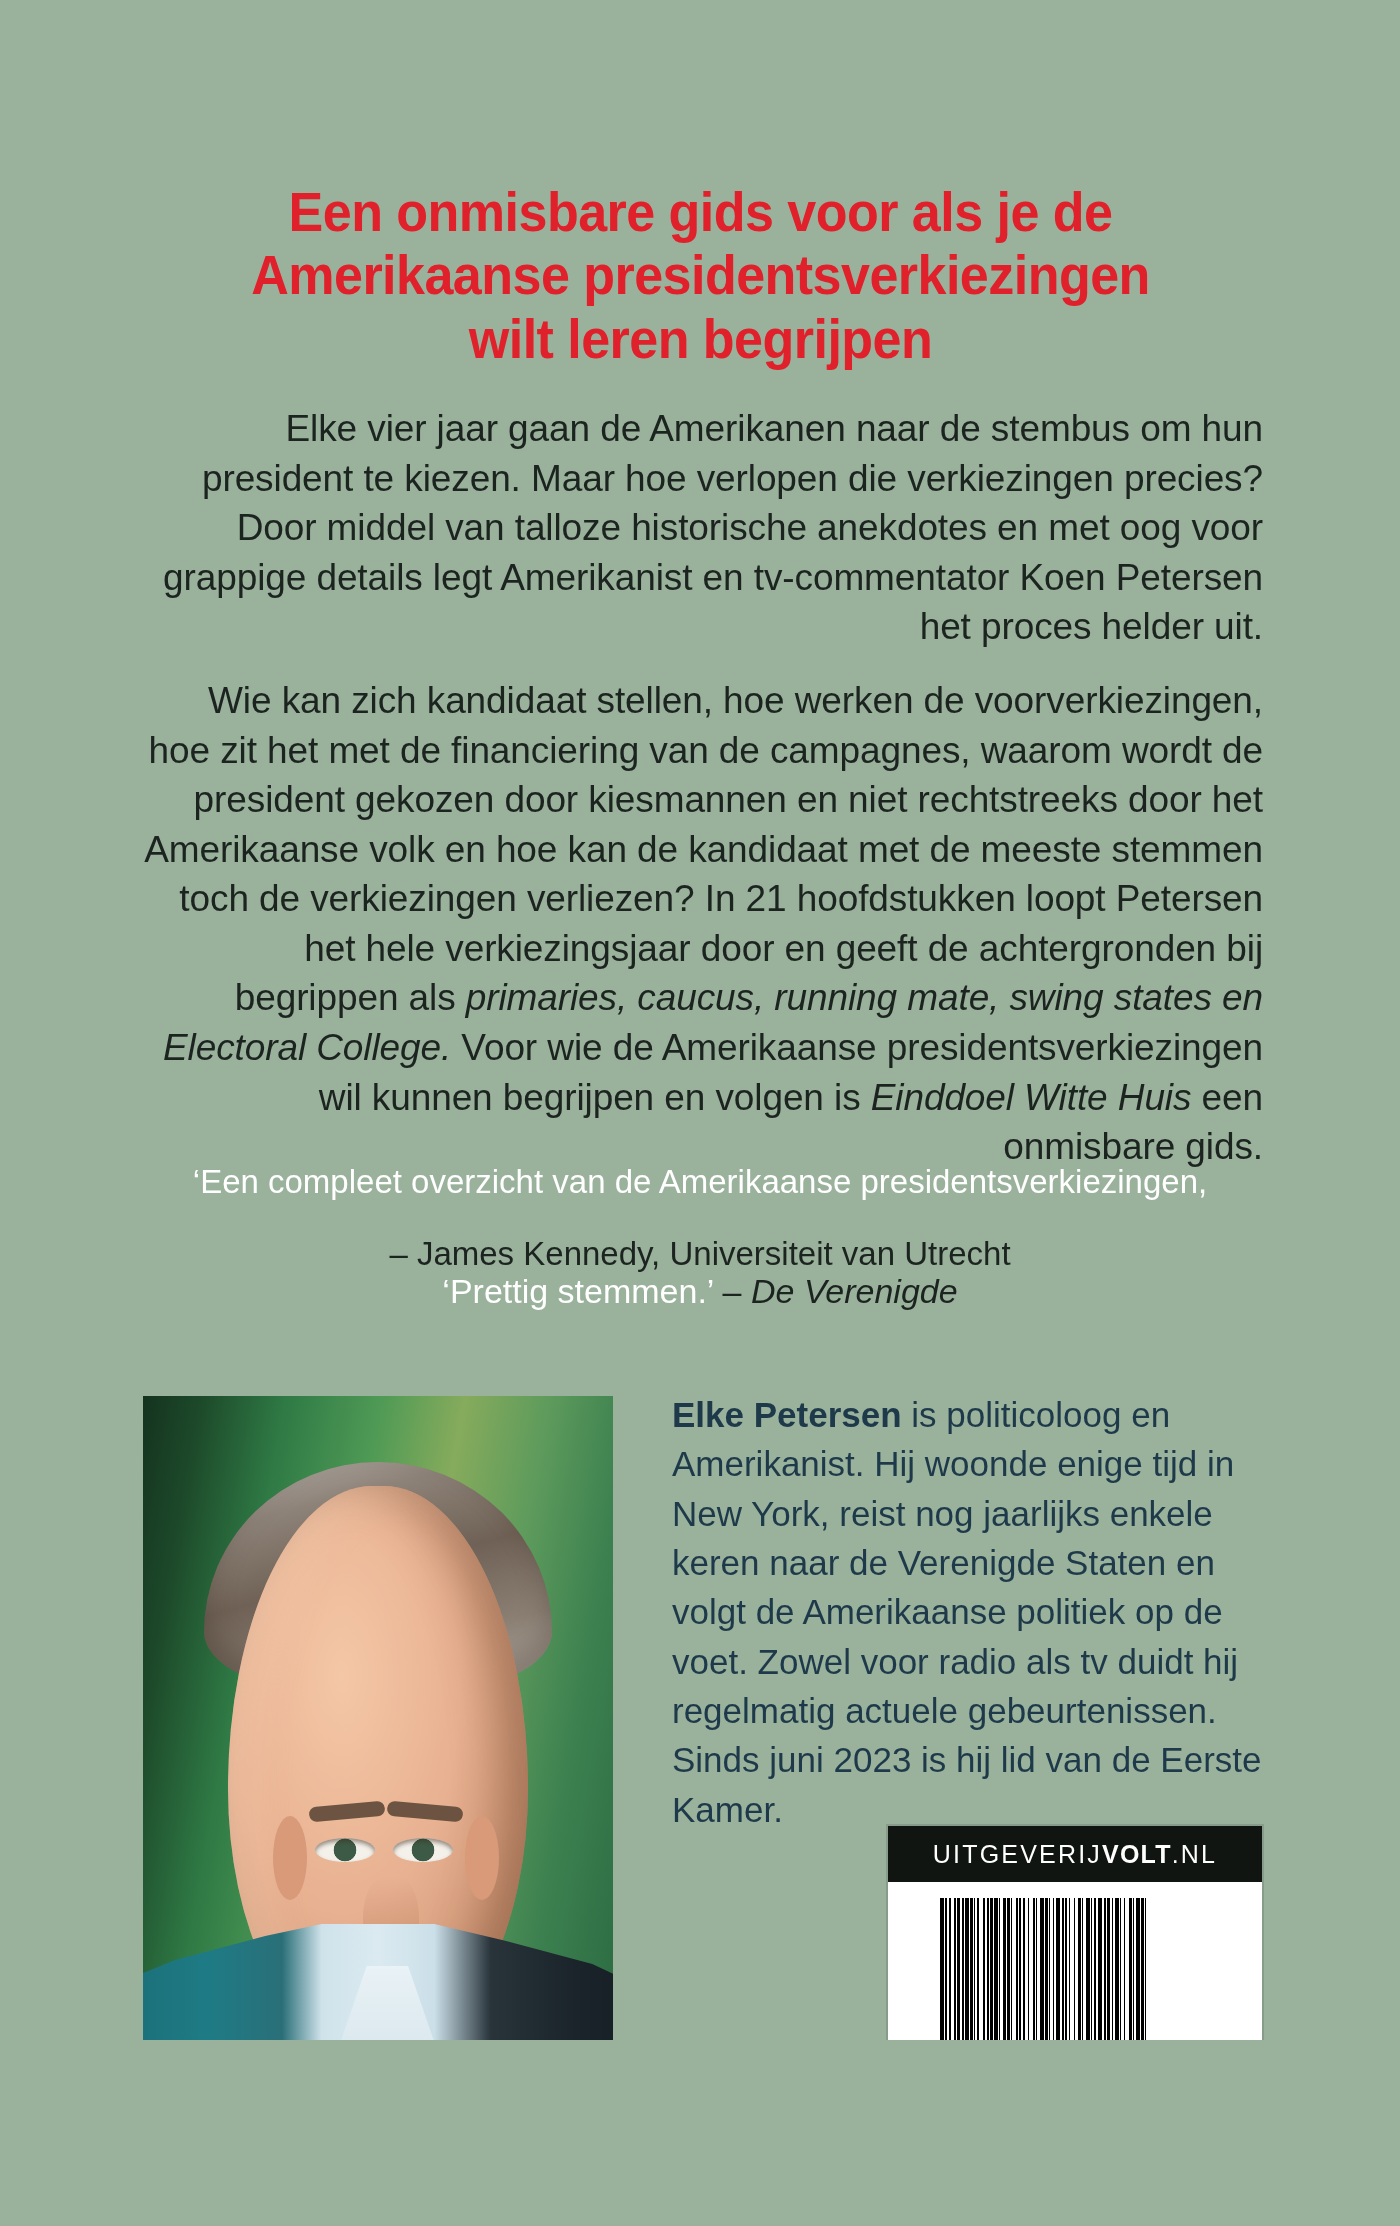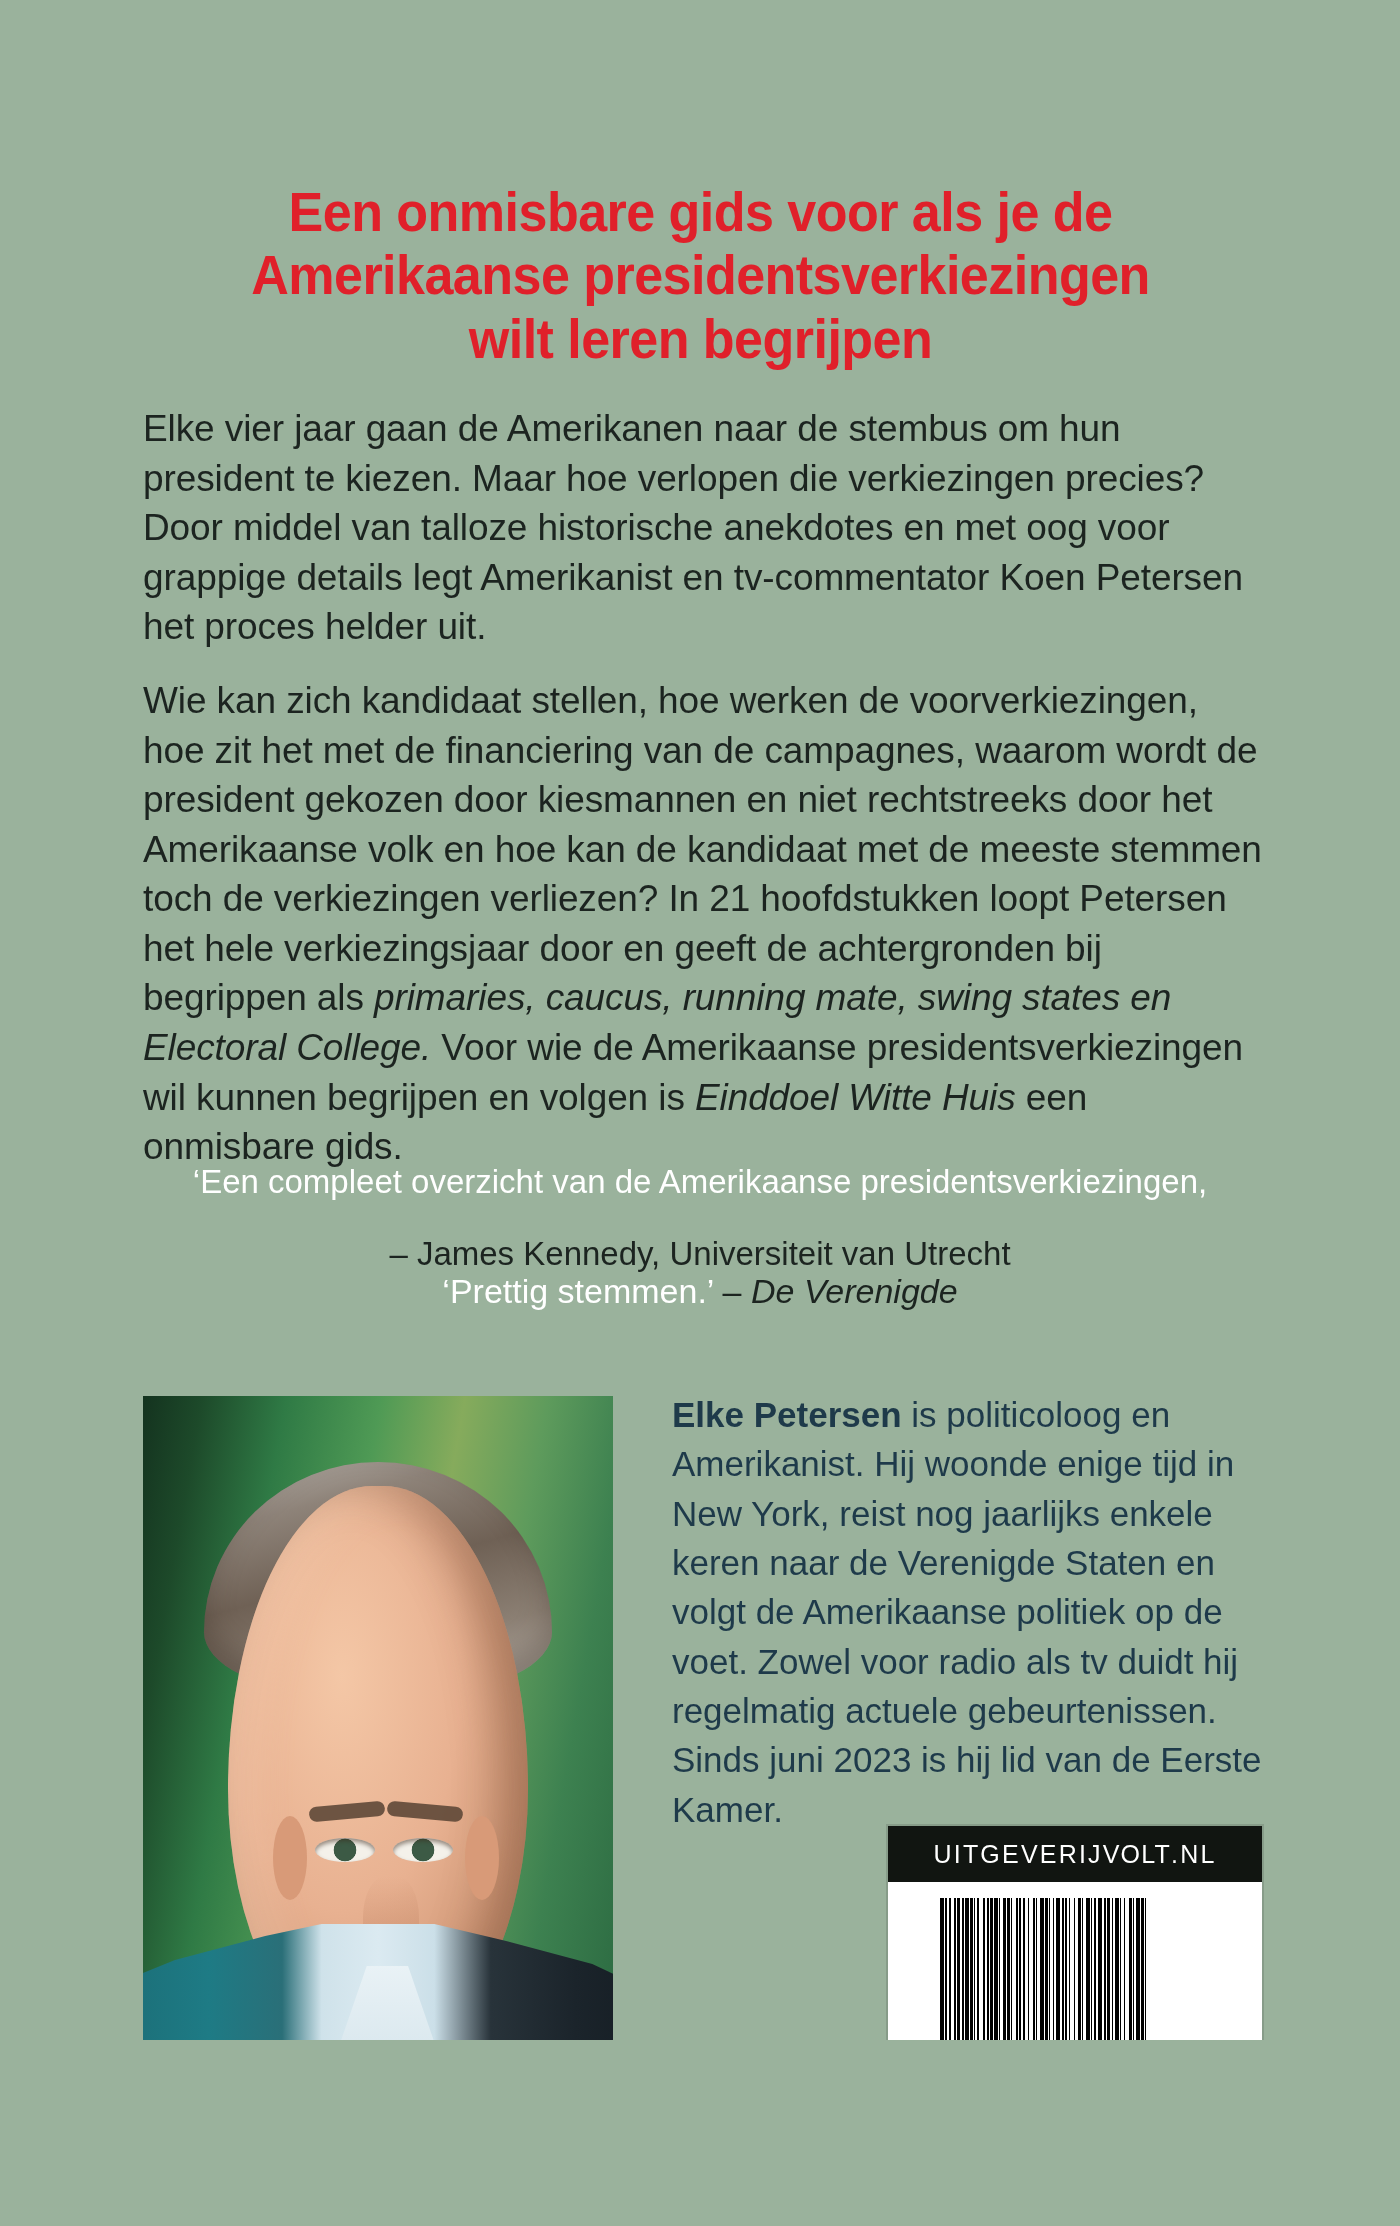--- a/index.html
+++ b/index.html
@@ -38,20 +38,21 @@
   
   .body-block {
     position: absolute;
     left: 143px;
     width: 1120px;
     color: #1C2420;
     font-family: "Liberation Sans Narrow", "Liberation Sans", sans-serif;
     font-size: 37px;
     line-height: 1.34;
     letter-spacing: -0.1px;
+    text-align: right;
   }
   #para1 { top: 404px; }
   #para2 { top: 676px; }
   .body-block p { margin: 0; }
   .body-block em { font-style: italic; }
 
   
   .blurb-quote {
     position: absolute;
     left: 120px;
@@ -244,21 +245,21 @@
     display: flex;
     align-items: center;
     justify-content: center;
   }
   .pub-bar .pub-text {
     color: #FFFFFF;
     font-family: "Liberation Sans", sans-serif;
     font-size: 25px;
     letter-spacing: 2.2px;
   }
-  .pub-bar .pub-text b { font-weight: normal; letter-spacing: 1.2px; }
+  .pub-bar .pub-text b { font-weight: bold; letter-spacing: 1.2px; }
   .barcode-area {
     position: relative;
     height: 236px;
     background: #fff;
     padding: 14px 18px 0 18px;
     box-sizing: border-box;
   }
   .bars {
     position: absolute;
     left: 52px;

